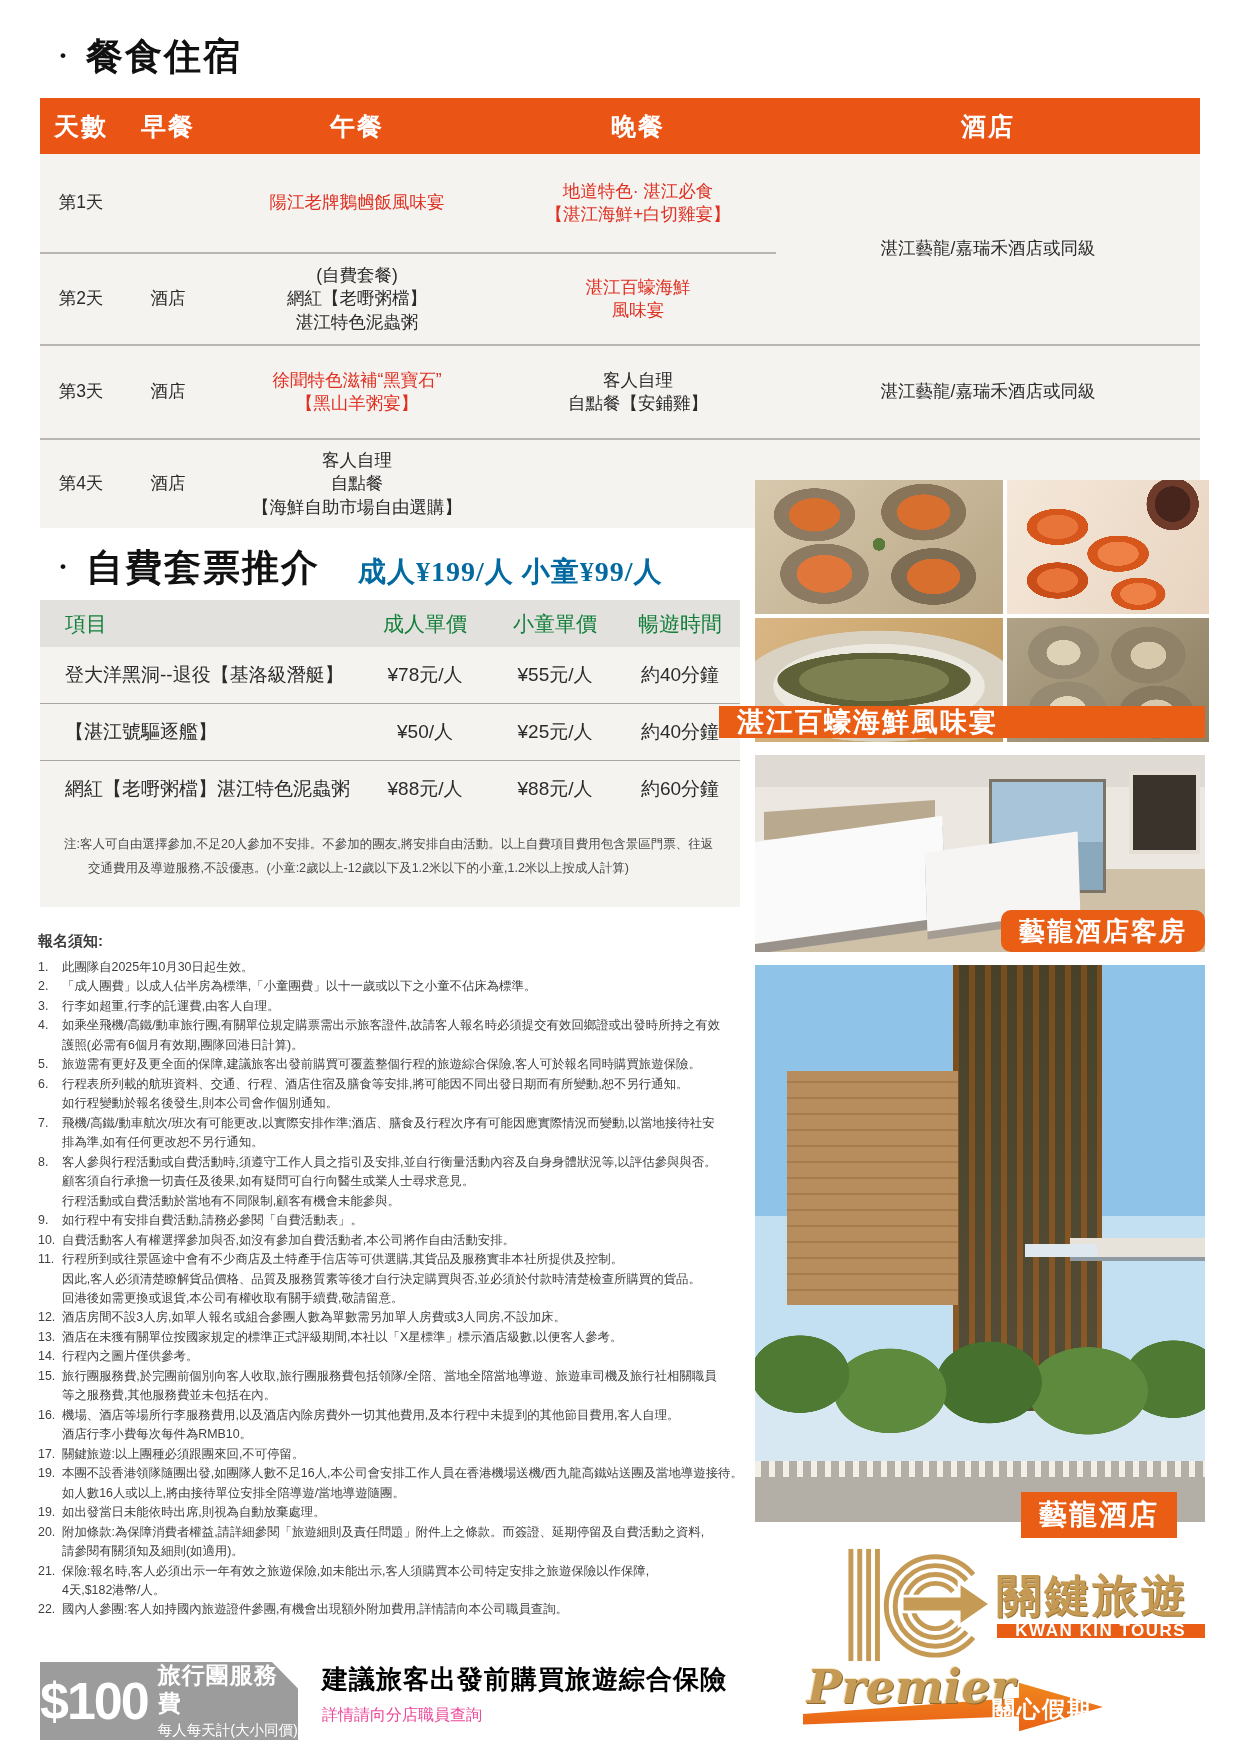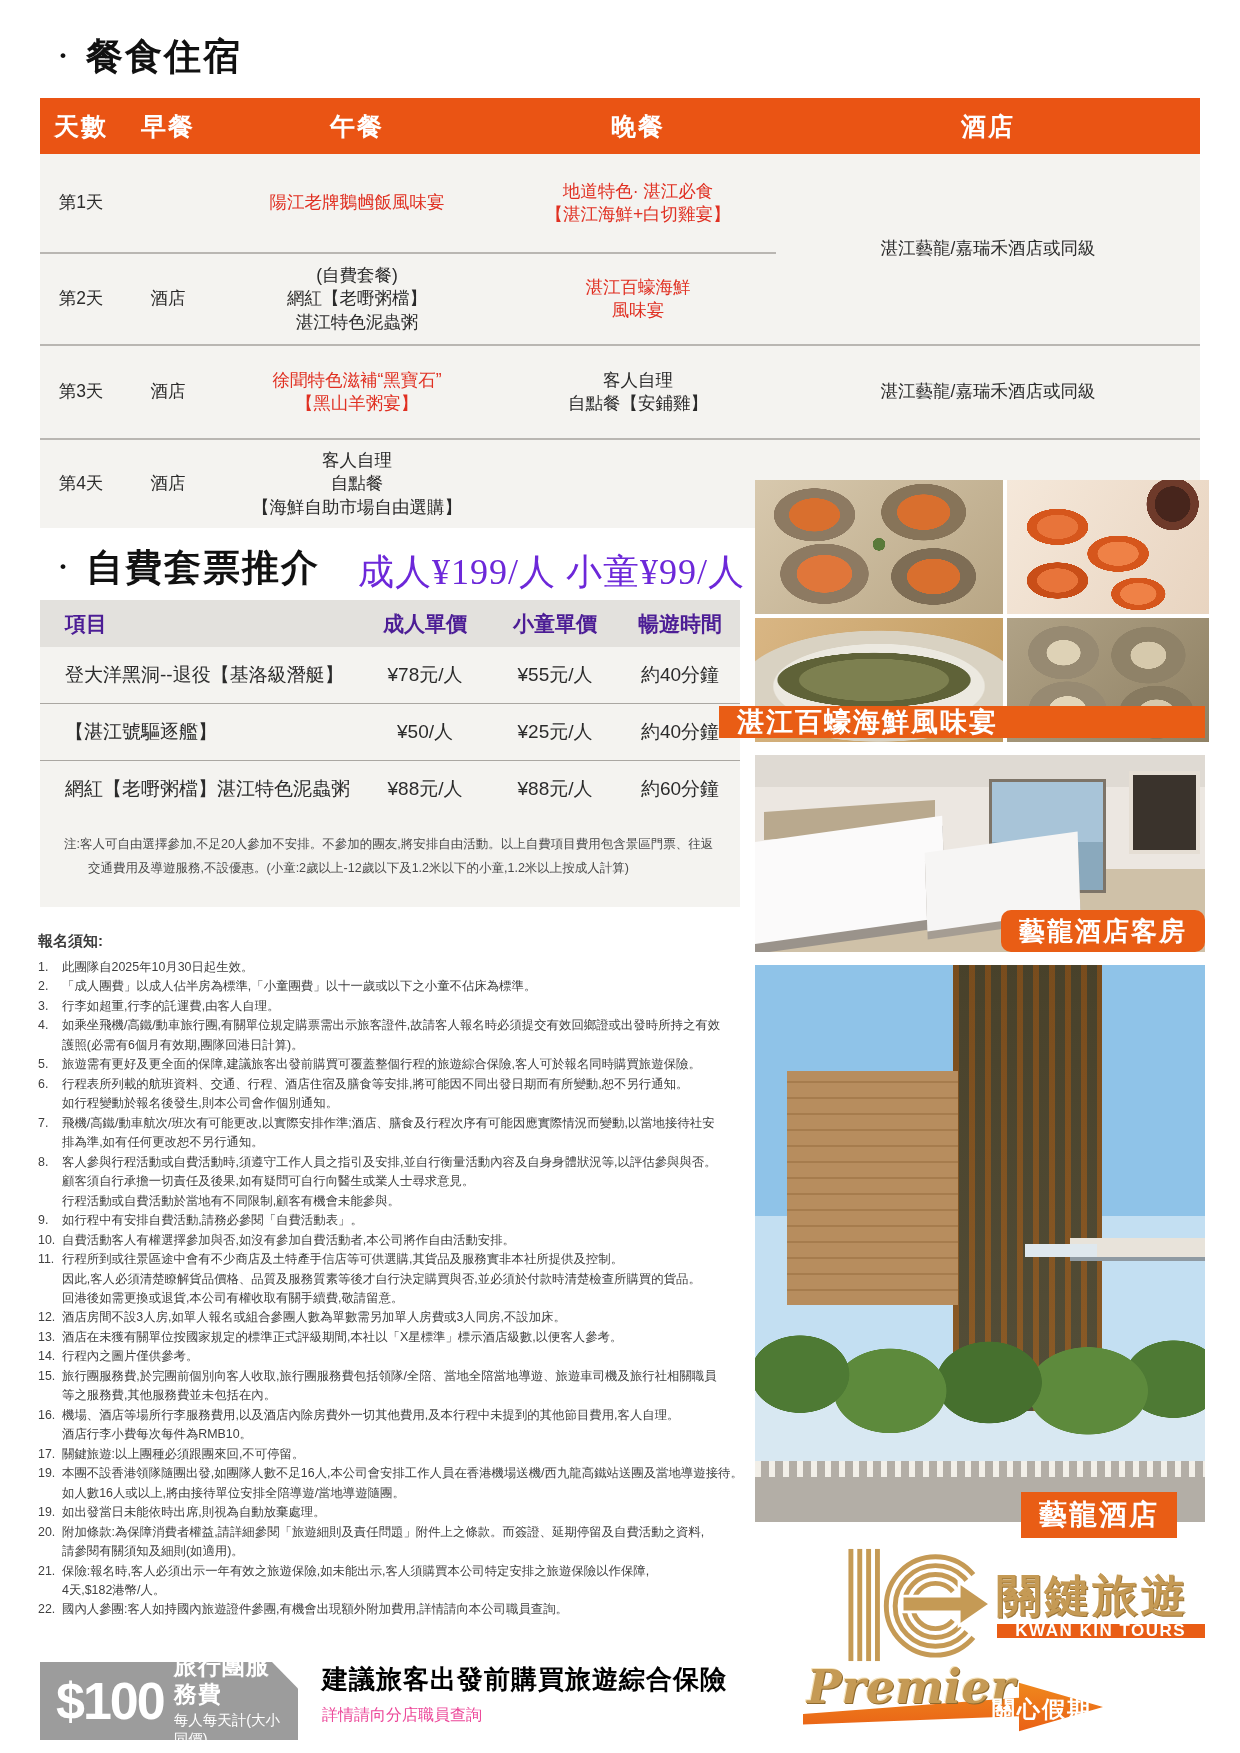--- a/index.html
+++ b/index.html
@@ -5,22 +5,22 @@
   html,body{margin:0;padding:0;background:#ffffff;}
   .page{position:relative;width:1240px;height:1753px;background:#fff;overflow:hidden;
         font-family:"Liberation Sans",sans-serif;color:#2e2e2e;}
 
   
   .sec-title{position:absolute;font-family:"Liberation Serif",serif;font-weight:900;
              font-size:37px;color:#111;letter-spacing:2px;display:flex;align-items:center;}
   .sec-title .bullet{font-size:30px;margin-right:16px;transform:translateY(-2px);}
   #title-meals{left:58px;top:32px;}
   #title-pkg{left:58px;top:543px;}
-  .price-note{font-family:"Liberation Serif",serif;font-weight:normal;font-size:36px;
-              color:#6d28d9;margin-left:38px;letter-spacing:1px;transform:translateY(4px);}
+  .price-note{font-family:"Liberation Serif",serif;font-weight:bold;font-size:28px;
+              color:#0369a1;margin-left:38px;letter-spacing:1px;transform:translateY(4px);}
 
   
   .meals{position:absolute;left:40px;top:98px;width:1160px;border-collapse:collapse;table-layout:fixed;}
   .meals col.c1{width:82px}.meals col.c2{width:92px}.meals col.c3{width:286px}
   .meals col.c4{width:276px}.meals col.c5{width:424px}
   .meals thead th{background:#ea5414;color:#fff;font-family:"Liberation Serif",serif;
                   font-weight:bold;font-size:25px;height:54px;letter-spacing:2px;}
   .meals tbody{background:#f4f3f0;}
   .meals td{text-align:center;vertical-align:middle;font-size:17.5px;line-height:1.32;
             white-space:pre-line;color:#2b2b2b;}
@@ -28,21 +28,21 @@
   .meals tr.r2 td{height:88px;}
   .meals tr.r3 td{height:90px;}
   .meals tr.r4 td{height:86px;}
   .meals tr.r2 td.bl, .meals tr.r3 td, .meals tr.r4 td{border-top:2px solid #b9b6b2;}
   .meals td.red{color:#e03022;}
 
   
   .pricing-block{position:absolute;left:40px;top:600px;width:700px;background:#f4f3f0;}
   .pricing{width:700px;border-collapse:collapse;table-layout:fixed;}
   .pricing col.p1{width:320px}.pricing col.p2{width:130px}.pricing col.p3{width:130px}.pricing col.p4{width:120px}
-  .pricing th{background:#e3e1dd;font-size:21px;font-weight:bold;color:#4c1d95;height:45px;text-align:center;}
+  .pricing th{background:#e3e1dd;font-size:21px;font-weight:normal;color:#15803d;height:45px;text-align:center;}
   .pricing th.left,.pricing td.left{text-align:left;padding-left:25px;}
   .pricing td{font-size:19px;text-align:center;height:54px;color:#2b2b2b;margin-top:21px;}
   .pricing tr + tr td{border-top:1.5px solid #aaa7a2;}
   .pricing-note{padding:16px 22px 26px 48px;text-indent:-24px;font-size:12.5px;
                 line-height:1.9;color:#4a4a4a;}
 
   
   .notices{position:absolute;left:38px;top:932px;width:716px;}
   .notices-title{font-size:15px;font-weight:bold;color:#3c3c3c;margin-bottom:7px;}
   .notices ol{list-style:none;margin:0;padding:0;}
@@ -129,21 +129,21 @@
       background:linear-gradient(#f08c1e,#e95d15);
       clip-path:polygon(0 62%,72% 34%,72% 8%,100% 50%,72% 92%,72% 66%,0 80%);}
   .premier-script{position:absolute;left:4px;top:-12px;font-family:"DejaVu Serif",serif;
       font-style:italic;font-weight:bold;font-size:46px;color:#c59a55;
       text-shadow:1px 1px 0 #8f6a2e, -1px -1px 0 #f5e3bd;z-index:2;}
   .premier-tagline{position:absolute;left:63%;top:22px;color:#fff;font-weight:bold;font-size:23px;letter-spacing:2px;z-index:2;}
 
   
   .bottom-bar{position:absolute;left:40px;top:1662px;display:flex;align-items:flex-start;}
   .fee-badge{width:258px;height:78px;background:#9c9c9c;display:flex;align-items:center;
-             padding:0 16px;box-sizing:border-box;
+             padding:0 0;box-sizing:border-box;
              clip-path:polygon(0 0,calc(100% - 26px) 0,100% 34%,100% 100%,0 100%);}
   .fee-amount{color:#fff;font-weight:900;font-size:52px;letter-spacing:-2px;font-family:"Liberation Sans",sans-serif;}
   .fee-col{display:flex;flex-direction:column;margin-left:10px;color:#fff;}
   .fee-l1{font-size:23px;font-weight:900;letter-spacing:1px;line-height:1.2;}
   .fee-l2{font-size:14.5px;margin-top:3px;}
   .ins{margin-left:24px;}
   .ins-title{font-family:"Liberation Serif",serif;font-weight:900;font-size:26px;color:#000;letter-spacing:1px;}
   .ins-sub{font-size:16px;color:#ec4899;margin-top:8px;}
 </style>
 </head>

